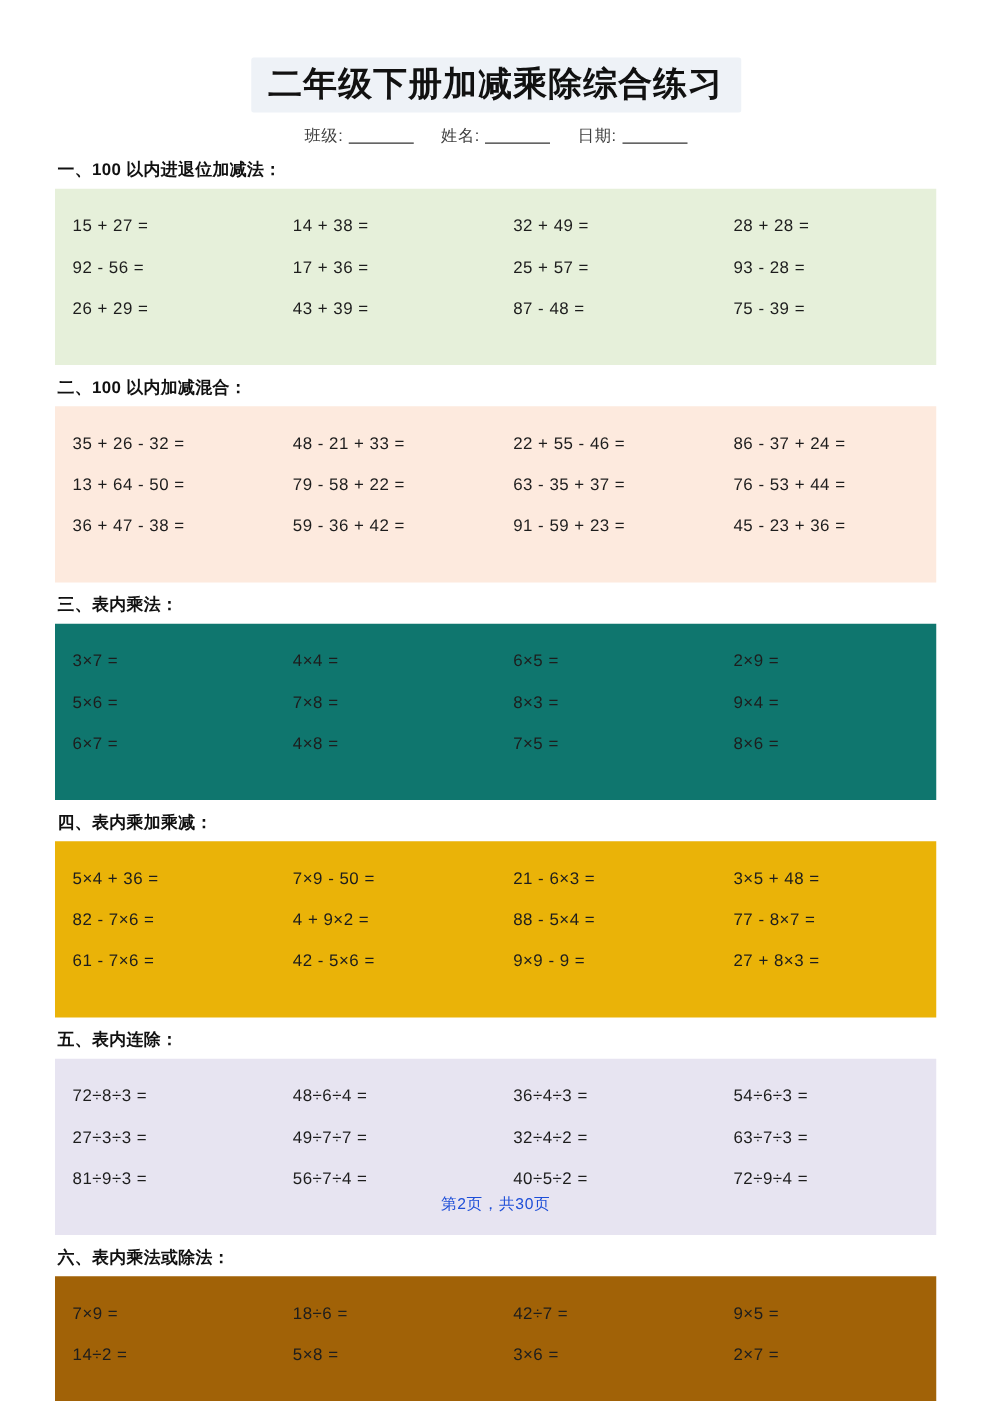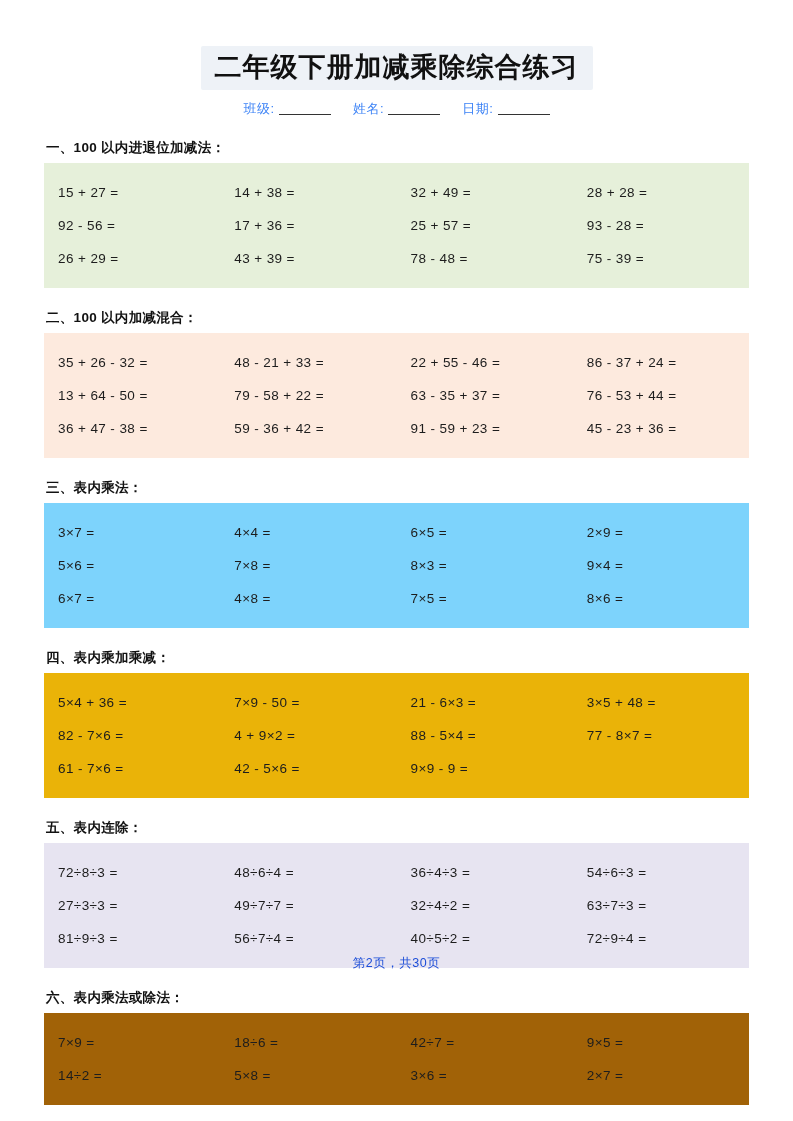--- a/index.html
+++ b/index.html
@@ -33,60 +33,60 @@
     letter-spacing: 1px;
     color: #111;
     background: #eef2f7;
     padding: 3px 14px 5px 14px;
     border-radius: 2px;
   }
   .meta {
     text-align: center;
     font-size: 13px;
     margin-top: 10px;
-    color: #3b82f6;
+    color: #404040;
     letter-spacing: 0.5px;
   }
   .meta span.blank {
     display: inline-block;
     border-bottom: 1px solid #333;
     width: 52px;
     height: 13px;
     vertical-align: -2px;
   }
   .meta .field {
     margin: 0 9px;
     white-space: nowrap;
   }
   .section {
-    margin-top: 21px;
+    margin-top: 9px;
   }
   .sec-head {
     font-size: 13.5px;
     font-weight: bold;
     color: #111;
     margin: 0 0 6px 2px;
     letter-spacing: 0.3px;
   }
   .grid {
     display: grid;
     grid-template-columns: repeat(4, 1fr);
     row-gap: 0;
-    padding: 13px 0 13px 0;
+    padding: 13px 0 29px 0;
   }
   .cell {
     font-size: 13.5px;
     color: #1d1d1d;
     padding: 9px 0 9px 14px;
     letter-spacing: 0.4px;
     white-space: nowrap;
   }
   .c-green  { background: #e6f0da; }
   .c-orange { background: #fdeade; }
-  .c-pink   { background: #7dd3fc; }
+  .c-pink   { background: #0f766e; }
   .c-blue   { background: #eab308; }
   .c-purple { background: #e7e4f1; }
   .c-grey   { background: #a16207; }
 
   .footer {
     position: absolute;
     left: 0;
     right: 0;
     bottom: 18px;
     text-align: center;
@@ -142,21 +142,21 @@
       <div class="cell">15 + 27 =</div>
       <div class="cell">14 + 38 =</div>
       <div class="cell">32 + 49 =</div>
       <div class="cell">28 + 28 =</div>
       <div class="cell">92 - 56 =</div>
       <div class="cell">17 + 36 =</div>
       <div class="cell">25 + 57 =</div>
       <div class="cell">93 - 28 =</div>
       <div class="cell">26 + 29 =</div>
       <div class="cell">43 + 39 =</div>
-      <div class="cell">78 - 48 =</div>
+      <div class="cell">87 - 48 =</div>
       <div class="cell">75 - 39 =</div>
     </div>
   </div>
 
   <div class="section">
     <div class="sec-head">二、100 以内加减混合：</div>
     <div class="grid c-orange">
       <div class="cell">35 + 26 - 32 =</div>
       <div class="cell">48 - 21 + 33 =</div>
       <div class="cell">22 + 55 - 46 =</div>
@@ -197,20 +197,21 @@
       <div class="cell">7×9 - 50 =</div>
       <div class="cell">21 - 6×3 =</div>
       <div class="cell">3×5 + 48 =</div>
       <div class="cell">82 - 7×6 =</div>
       <div class="cell">4 + 9×2 =</div>
       <div class="cell">88 - 5×4 =</div>
       <div class="cell">77 - 8×7 =</div>
       <div class="cell">61 - 7×6 =</div>
       <div class="cell">42 - 5×6 =</div>
       <div class="cell">9×9 - 9 =</div>
+      <div class="cell">27 + 8×3 =</div>
     </div>
   </div>
 
   <div class="section">
     <div class="sec-head">五、表内连除：</div>
     <div class="grid c-purple">
       <div class="cell">72÷8÷3 =</div>
       <div class="cell">48÷6÷4 =</div>
       <div class="cell">36÷4÷3 =</div>
       <div class="cell">54÷6÷3 =</div>

